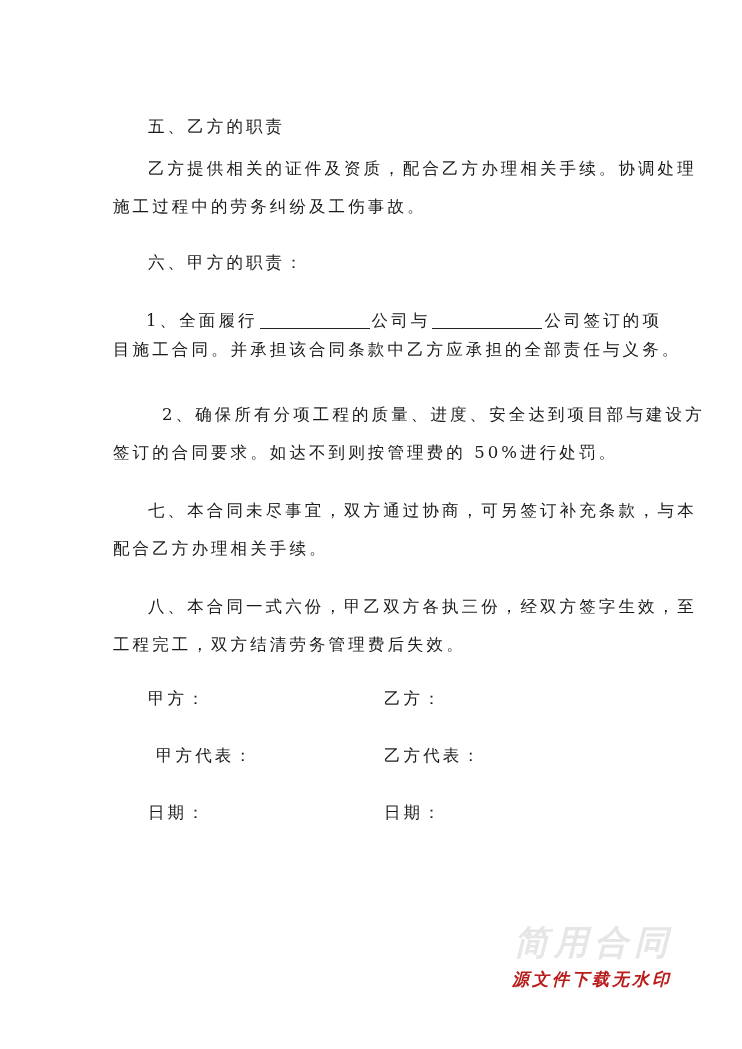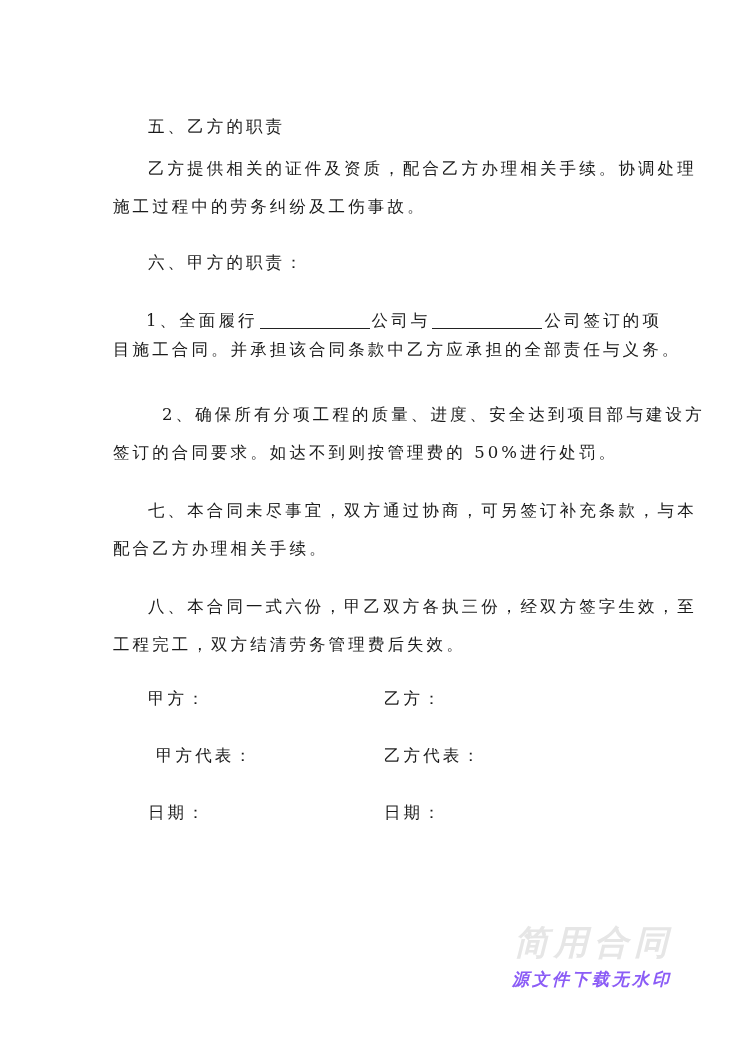--- a/index.html
+++ b/index.html
@@ -3,21 +3,21 @@
 <meta charset="utf-8">
 <style>
   html, body { margin: 0; padding: 0; background: #ffffff; }
   body { width: 742px; height: 1049px; position: relative; overflow: hidden;
          font-family: "DejaVu Serif", "Liberation Serif", serif; color: #1a1a1a; }
   .line { position: absolute; font-size: 16.5px; letter-spacing: 3.1px; white-space: nowrap; }
   .blank { display: inline-block; border-bottom: 1px solid #222; width: 110px; height: 16px; vertical-align: -3px; margin: 0 2px; }
   .wm1 { position: absolute; left: 514px; top: 920px; font-family: Liberation Sans, sans-serif; font-weight: bold; font-style: italic;
          font-size: 34px; color: #e6e6e6; letter-spacing: 6px; }
   .wm2 { position: absolute; left: 512px; top: 968px; font-family: "DejaVu Sans", sans-serif; font-weight: bold; font-style: italic;
-         font-size: 17px; color: #8b5cf6; letter-spacing: 3px; text-align: center; }
+         font-size: 17px; color: #b91c1c; letter-spacing: 3px; text-align: center; }
 </style>
 </head>
 <body>
 
 <div>
   <div class="line" style="left:148px;top:100px;margin-top:16px;">五、乙方的职责</div>
   <div class="line" style="left:148px;top:158px;">乙方提供相关的证件及资质，配合乙方办理相关手续。协调处理</div>
   <div class="line" style="left:113px;top:196px;">施工过程中的劳务纠纷及工伤事故。</div>
 
   <div class="line" style="left:148px;top:252px;">六、甲方的职责：</div>

